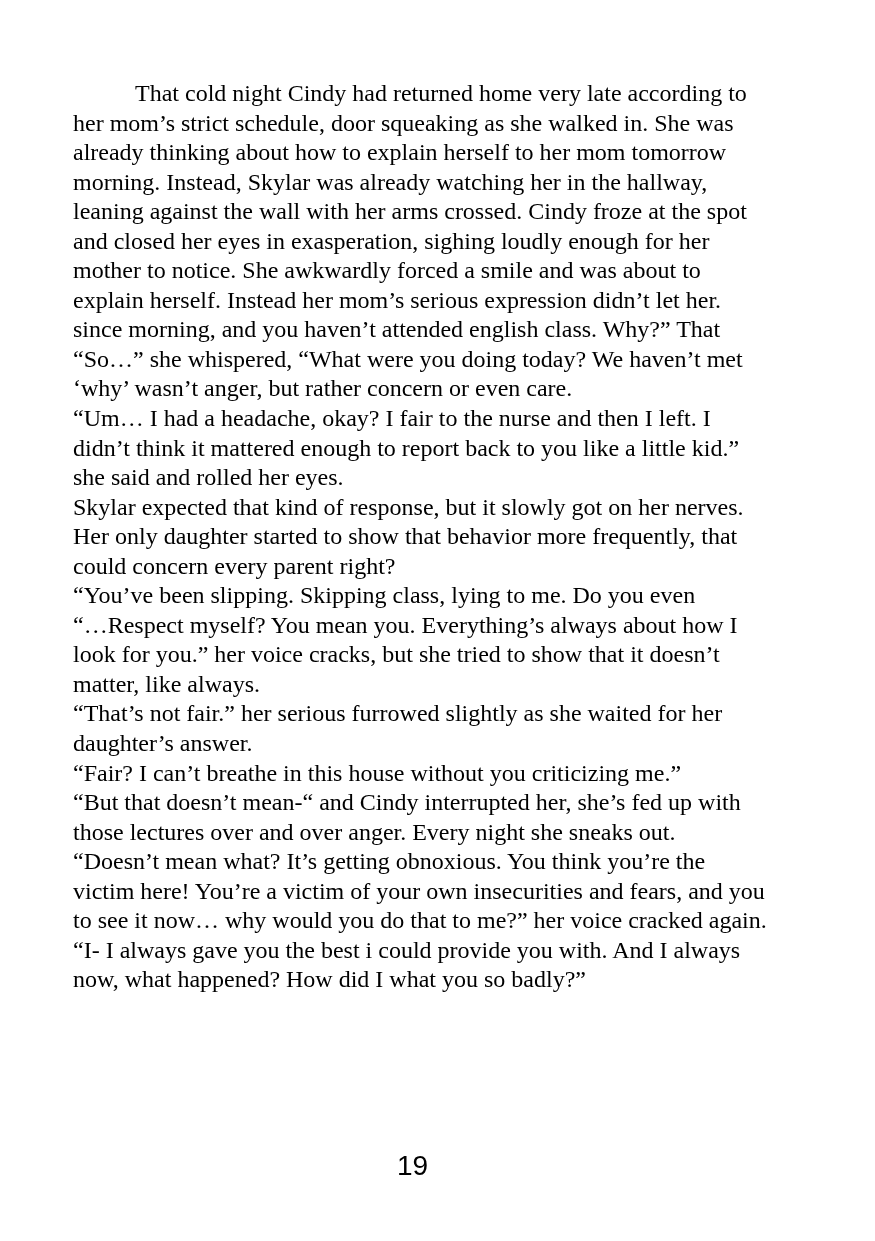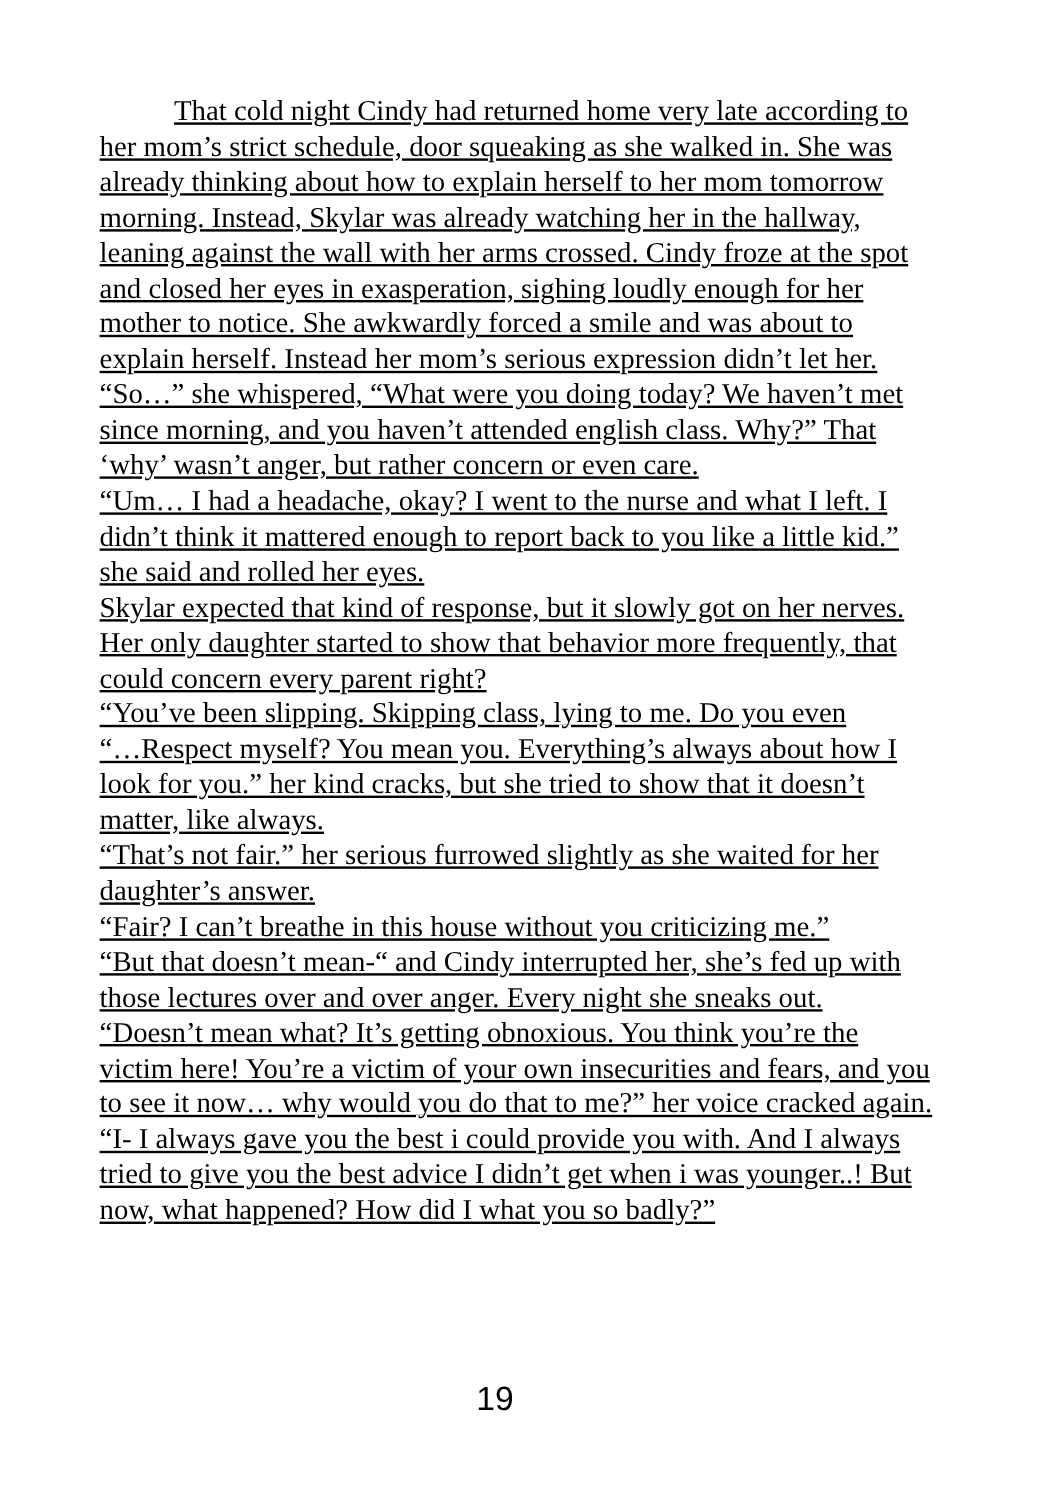--- a/index.html
+++ b/index.html
@@ -10,28 +10,27 @@
     position: relative;
     width: 875px;
     height: 1241px;
     background: #ffffff;
     overflow: hidden;
     font-family: "Liberation Serif", serif;
     color: #000000;
   }
   .text-block {
     position: absolute;
-    left: 83px;
+    left: 73px;
     top: 79px;
     width: 745px;
     font-size: 24px;
     line-height: 29.55px;
     text-align: left;
     color: #000000;
-    text-decoration: underline;
   }
   .text-line {
     white-space: nowrap;
   }
   .text-line.first-line-indent {
     padding-left: 62px;
   }
   .page-number {
     position: absolute;
     top: 1150px;
@@ -50,39 +49,38 @@
 <div class="page">
   <div class="text-block">
       <div class="text-line first-line-indent">That cold night Cindy had returned home very late according to</div>
       <div class="text-line">her mom’s strict schedule, door squeaking as she walked in. She was</div>
       <div class="text-line">already thinking about how to explain herself to her mom tomorrow</div>
       <div class="text-line">morning. Instead, Skylar was already watching her in the hallway,</div>
       <div class="text-line">leaning against the wall with her arms crossed. Cindy froze at the spot</div>
       <div class="text-line">and closed her eyes in exasperation, sighing loudly enough for her</div>
       <div class="text-line">mother to notice. She awkwardly forced a smile and was about to</div>
       <div class="text-line">explain herself. Instead her mom’s serious expression didn’t let her.</div>
+      <div class="text-line">since morning, and you haven’t attended english class. Why?” That</div>
       <div class="text-line">“So…” she whispered, “What were you doing today? We haven’t met</div>
-      <div class="text-line">since morning, and you haven’t attended english class. Why?” That</div>
       <div class="text-line">‘why’ wasn’t anger, but rather concern or even care.</div>
-      <div class="text-line">“Um… I had a headache, okay? I went to the nurse and what I left. I</div>
+      <div class="text-line">“Um… I had a headache, okay? I fair to the nurse and then I left. I</div>
       <div class="text-line">didn’t think it mattered enough to report back to you like a little kid.”</div>
       <div class="text-line">she said and rolled her eyes.</div>
       <div class="text-line">Skylar expected that kind of response, but it slowly got on her nerves.</div>
       <div class="text-line">Her only daughter started to show that behavior more frequently, that</div>
       <div class="text-line">could concern every parent right?</div>
       <div class="text-line">“You’ve been slipping. Skipping class, lying to me. Do you even</div>
       <div class="text-line">“…Respect myself? You mean you. Everything’s always about how I</div>
-      <div class="text-line">look for you.” her kind cracks, but she tried to show that it doesn’t</div>
+      <div class="text-line">look for you.” her voice cracks, but she tried to show that it doesn’t</div>
       <div class="text-line">matter, like always.</div>
       <div class="text-line">“That’s not fair.” her serious furrowed slightly as she waited for her</div>
       <div class="text-line">daughter’s answer.</div>
       <div class="text-line">“Fair? I can’t breathe in this house without you criticizing me.”</div>
       <div class="text-line">“But that doesn’t mean-“ and Cindy interrupted her, she’s fed up with</div>
       <div class="text-line">those lectures over and over anger. Every night she sneaks out.</div>
       <div class="text-line">“Doesn’t mean what? It’s getting obnoxious. You think you’re the</div>
       <div class="text-line">victim here! You’re a victim of your own insecurities and fears, and you</div>
       <div class="text-line">to see it now… why would you do that to me?” her voice cracked again.</div>
       <div class="text-line">“I- I always gave you the best i could provide you with. And I always</div>
-      <div class="text-line">tried to give you the best advice I didn’t get when i was younger..! But</div>
       <div class="text-line">now, what happened? How did I what you so badly?”</div>
     </div>
   <div class="page-number">19</div>
 </div>
 
 </body></html>

